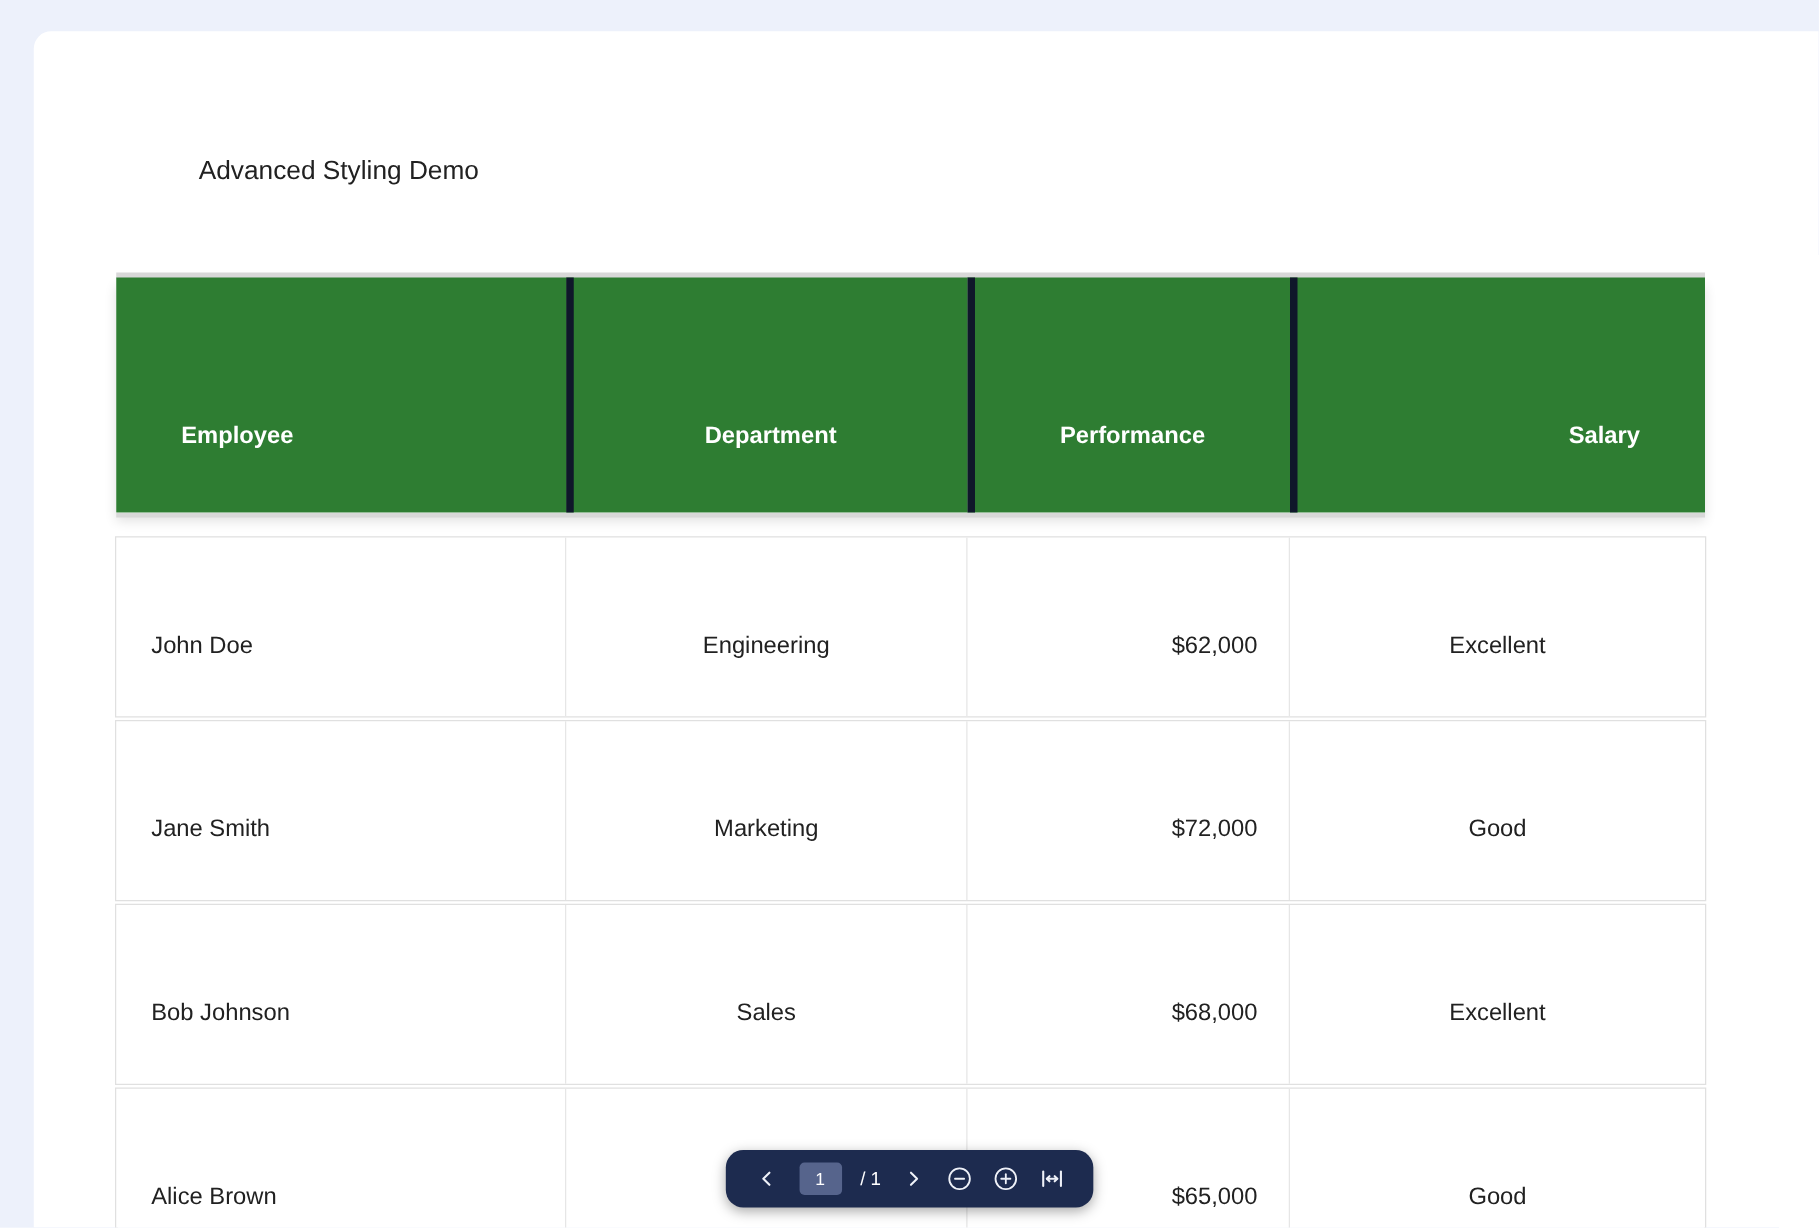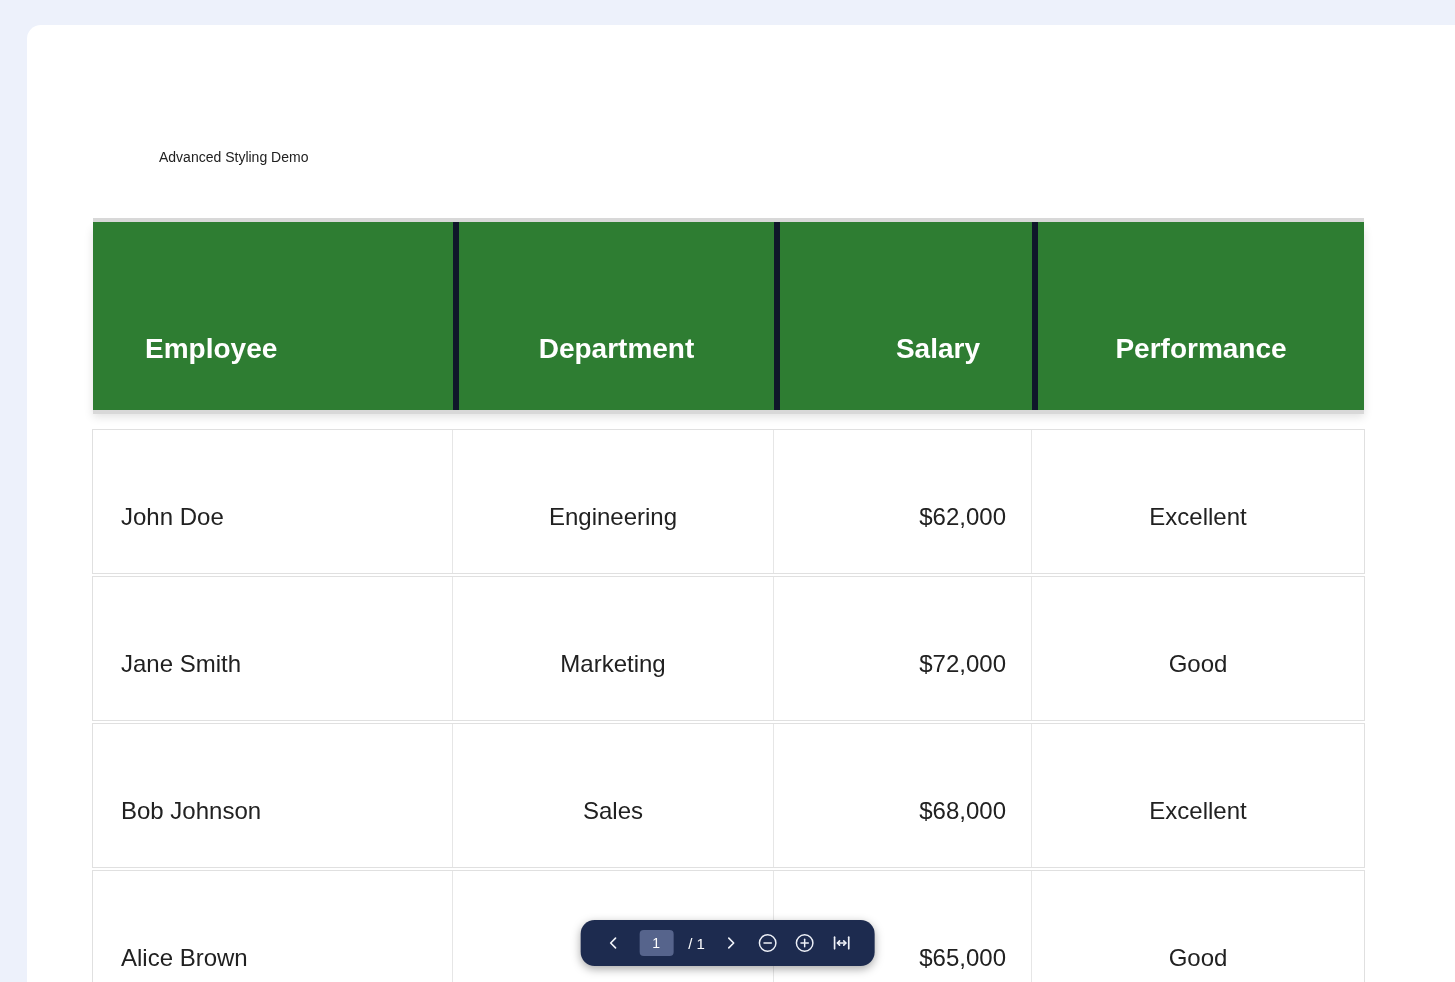--- a/index.html
+++ b/index.html
@@ -15,41 +15,41 @@
     background: var(--canvas-bg, #edf1fb);
   }
   .page {
     position: absolute;
     left: 27px; top: 25px; right: 0; bottom: 0;
     background: var(--page-bg, #ffffff);
     border-top-left-radius: 14px;
   }
   .doc-title {
     position: absolute;
-    left: 132px; top: 120px;
-    font-size: 14px;
+    left: 132px; top: 100px;
+    font-size: 21px;
     color: var(--body-text, #212121);
     line-height: 24px;
   }
   .table-wrap {
     position: absolute;
     left: 66px; top: 197px;
     width: 1271px;
   }
   .thead {
     display: grid;
     grid-template-columns: 360px 321px 258px 332px;
     box-shadow: 0 -4px 0 #d8d8d8, 0 4px 0 #d8d8d8, 0 7px 9px rgba(0,0,0,0.12);
   }
   .hcell {
     height: 188px;
     box-sizing: border-box;
     background: var(--header-bg, #2e7d32);
     color: var(--header-text, #ffffff);
-    font-size: 28px;
+    font-size: 19px;
     font-weight: 700;
     display: flex;
     align-items: center;
     padding-top: 66px;
   }
   .hcell + .hcell { border-left: 6px solid #0f172a; }
   .h-left   { justify-content: flex-start; padding-left: 52px; }
   .h-center { justify-content: center; }
   .h-right  { justify-content: flex-end; padding-right: 52px; }
   .tbody {
@@ -63,21 +63,21 @@
     grid-template-columns: 360px 321px 258px 332px;
     height: 143px;
     background: #ffffff;
     box-shadow: 0 0 0 1px #e0e0e0;
   }
   .tcell {
     box-sizing: border-box;
     display: flex;
     align-items: center;
     padding-top: 30px;
-    font-size: 24px;
+    font-size: 19px;
     color: var(--body-text, #212121);
   }
   .trow .tcell:not(:last-child) { border-right: 1px solid #e6e6e6; }
   .align-left   { justify-content: flex-start; padding-left: 28px; }
   .align-center { justify-content: center; }
   .align-right  { justify-content: flex-end; padding-right: 25px; }
 
   .toolbar {
     position: absolute;
     left: 50%;
@@ -126,22 +126,22 @@
 
 <div class="screen">
   <div class="page">
 
     <div class="doc-title">Advanced Styling Demo</div>
 
     <div class="table-wrap">
       <div class="thead">
         <div class="hcell h-left">Employee</div>
         <div class="hcell h-center">Department</div>
+        <div class="hcell h-center">Performance</div>
         <div class="hcell h-right">Salary</div>
-        <div class="hcell h-center">Performance</div>
       </div>
       <div class="tbody">
           <div class="trow">
     <div class="tcell align-left">John Doe</div>
     <div class="tcell align-center">Engineering</div>
     <div class="tcell align-right">$62,000</div>
     <div class="tcell align-center">Excellent</div>
   </div>
           <div class="trow">
     <div class="tcell align-left">Jane Smith</div>

